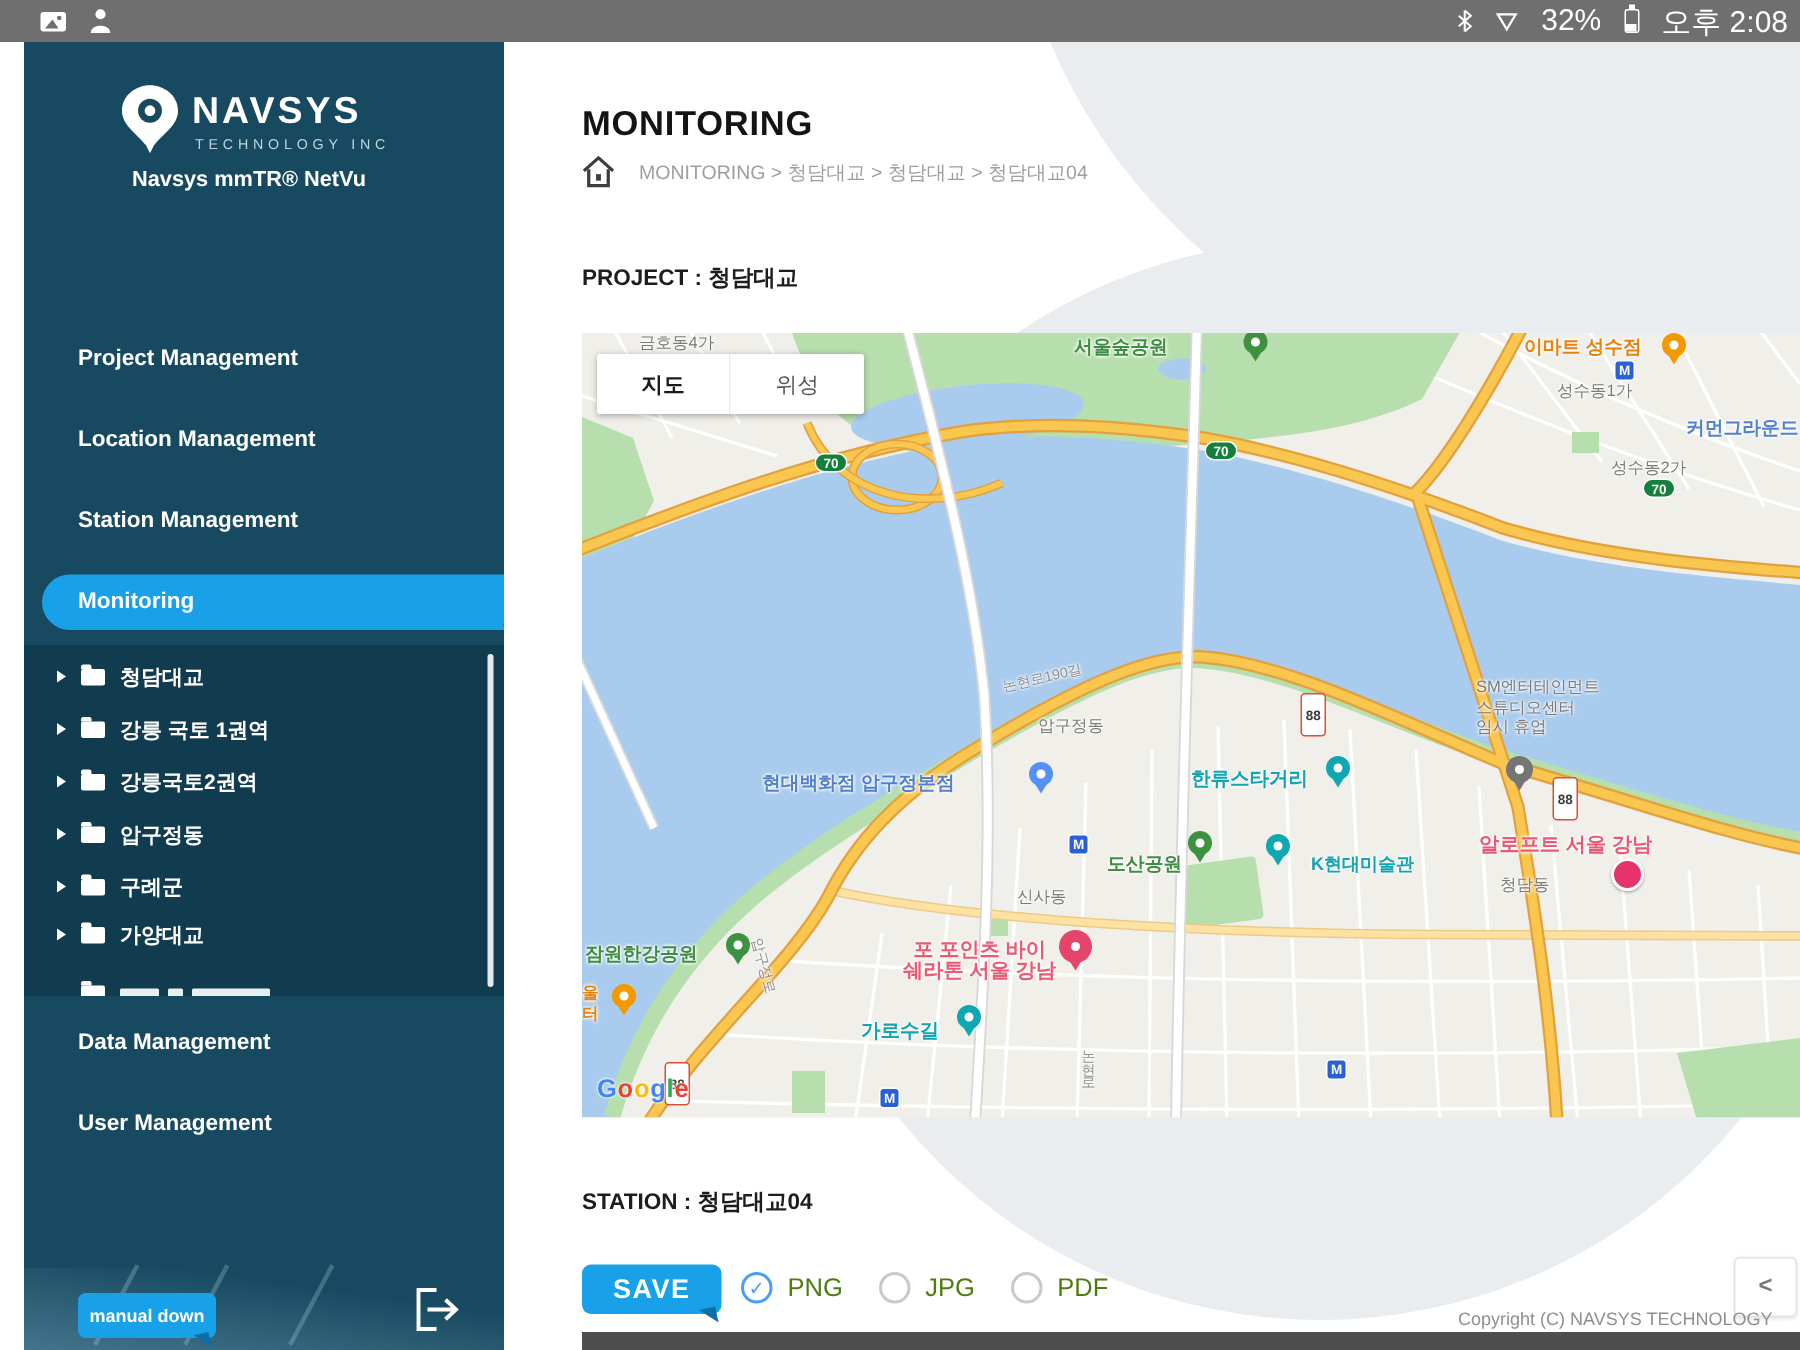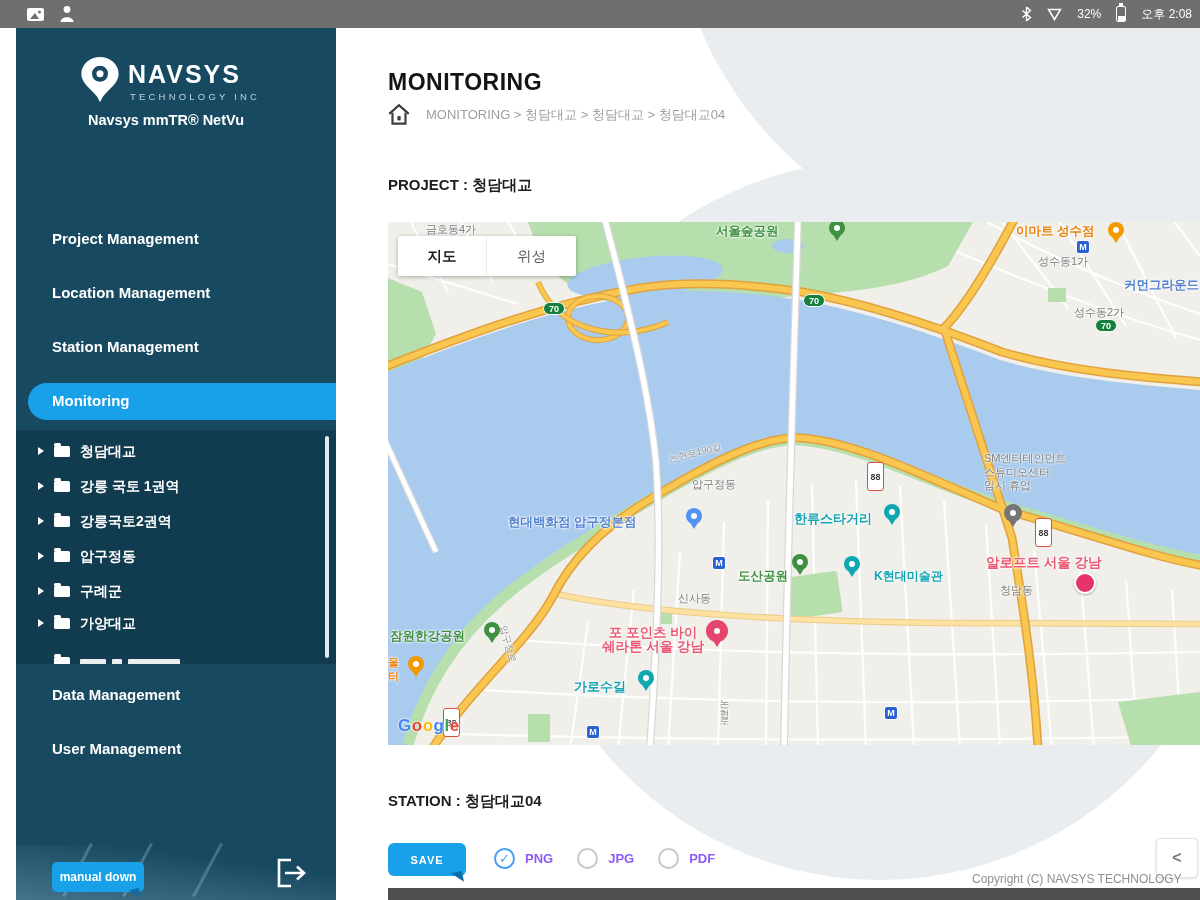--- a/index.html
+++ b/index.html
@@ -2,21 +2,21 @@
 <html><head>
 <meta charset="utf-8">
 <style>
   html,body{margin:0;padding:0;background:#fff;}
   *{box-sizing:border-box;font-family:"Liberation Sans","DejaVu Sans",sans-serif;}
   .screen{position:relative;width:1200px;height:900px;overflow:hidden;background:#fff;}
 
   
   .statusbar{position:absolute;left:0;top:0;width:1200px;height:28px;background:#6F6F6F;z-index:30;}
   .sb-left{position:absolute;left:26px;top:5px;display:flex;gap:14px;align-items:center;}
-  .sb-right{position:absolute;right:8px;top:0;height:28px;display:flex;gap:15px;align-items:center;color:#fff;font-size:12px;}
+  .sb-right{position:absolute;right:8px;top:0;height:28px;display:flex;gap:15px;align-items:center;color:#fff;font-size:20px;}
   .batt{width:10px;height:16px;border:1.5px solid #fff;border-radius:2px;position:relative;}
   .batt::before{content:'';position:absolute;left:2px;top:-4px;width:4px;height:2.5px;background:#fff;}
   .batt::after{content:'';position:absolute;left:0.5px;bottom:0.5px;right:0.5px;height:5px;background:#fff;}
 
   
   .sidebar{position:absolute;left:0;top:28px;width:320px;height:872px;background:#174A60;z-index:20;overflow:hidden;margin-left:16px;}
   .logo-pin{position:absolute;left:64px;top:28px;}
   .logo-name{position:absolute;left:112px;top:32px;color:#fff;font-size:25px;font-weight:bold;letter-spacing:2px;}
   .logo-sub{position:absolute;left:114px;top:63px;color:#BCD3DE;font-size:9.5px;letter-spacing:3.2px;}
   .product{position:absolute;left:72px;top:84px;color:#fff;font-size:14.5px;font-weight:bold;}
@@ -74,26 +74,26 @@
   .shield70{position:absolute;width:22px;height:13px;background:#15803d;border:1px solid #fff;border-radius:7px;color:#fff;font-size:9px;font-weight:bold;display:flex;align-items:center;justify-content:center;z-index:4;}
   .shield88{position:absolute;width:17px;height:29px;background:#fff;border:1.5px solid #D94F37;border-radius:3px;color:#3a3a3a;font-size:9px;font-weight:bold;display:flex;align-items:center;justify-content:center;z-index:4;}
   .map-ctl{position:absolute;left:10px;top:14px;display:flex;box-shadow:0 1px 4px rgba(0,0,0,.3);border-radius:2px;overflow:hidden;z-index:5;}
   .mc-btn{width:89px;height:40px;background:#fff;border:none;font-size:14.5px;color:#565656;cursor:pointer;}
   .mc-btn.sel{font-weight:bold;color:#1a1a1a;border-right:1px solid #ececec;}
   .google-logo{position:absolute;left:10px;top:494px;font-size:17px;font-weight:bold;letter-spacing:.5px;z-index:5;cursor:pointer;
       text-shadow:0 0 2px #fff,0 0 2px #fff;}
   .g1{color:#4285F4}.g2{color:#EA4335}.g3{color:#FBBC05}.g4{color:#34A853}
 
   
-  .save-btn{position:absolute;left:68px;top:815px;width:78px;height:33px;background:#18A0E8;border:none;border-radius:6px;color:#fff;font-size:11px;font-weight:bold;letter-spacing:1px;cursor:pointer;z-index:4;}
+  .save-btn{position:absolute;left:68px;top:815px;width:93px;height:33px;background:#18A0E8;border:none;border-radius:6px;color:#fff;font-size:18px;font-weight:bold;letter-spacing:1px;cursor:pointer;z-index:4;}
   .save-btn::after{content:'';position:absolute;right:3px;bottom:-7px;border-top:11px solid #0E6FA8;border-left:11px solid transparent;transform:rotate(-12deg);}
   .radio-group{position:absolute;left:174px;top:820px;display:flex;align-items:center;gap:10px;z-index:4;}
   .radio{width:21px;height:21px;border-radius:50%;border:2px solid #C9C9C9;background:#fff;display:flex;align-items:center;justify-content:center;cursor:pointer;}
   .radio.checked{border-color:#4A9DF8;color:#4A9DF8;font-size:13px;font-weight:bold;}
-  .radio-label{font-size:13px;color:#8b5cf6;font-weight:700;margin-right:14px;}
+  .radio-label{font-size:17px;color:#4d7c0f;font-weight:400;margin-right:14px;}
   .chev-btn{position:absolute;left:836px;top:810px;width:42px;height:40px;background:#fff;border:1px solid #E2E2E2;border-radius:4px;box-shadow:0 1px 3px rgba(0,0,0,.12);color:#777;font-size:16px;font-weight:bold;cursor:pointer;z-index:4;}
   .copyright{position:absolute;left:652px;top:844px;width:260px;font-size:12px;color:#8F8F8F;white-space:nowrap;z-index:4;}
   .bottom-bar{position:absolute;left:68px;top:860px;width:812px;height:12px;background:#4E4E4E;z-index:4;}
 </style>
 </head>
 <body>
 
 <div class="screen">
 
   <div class="statusbar">

